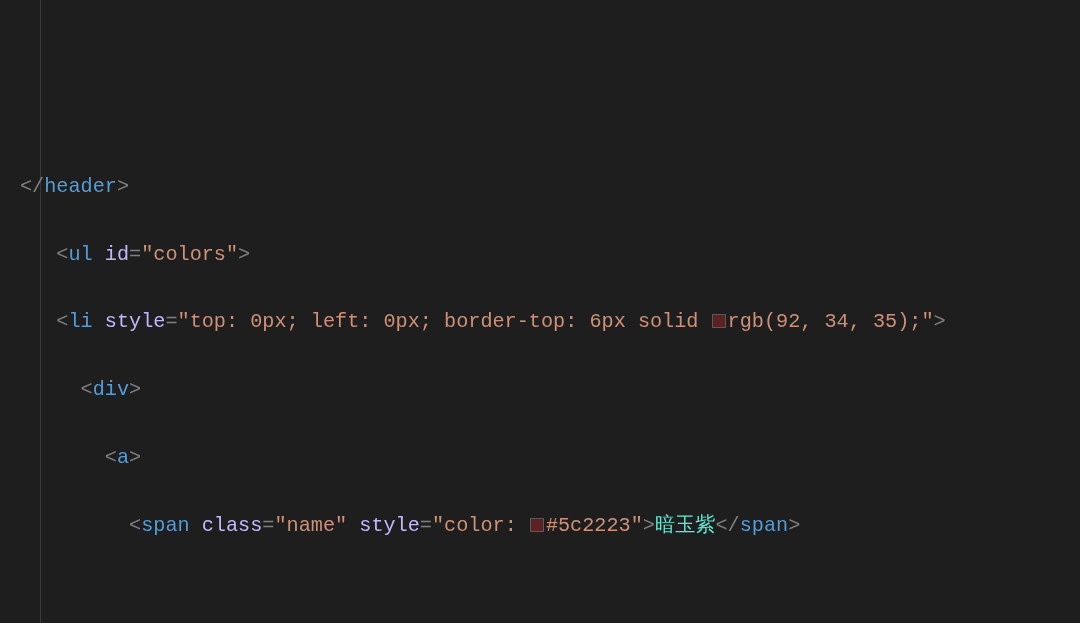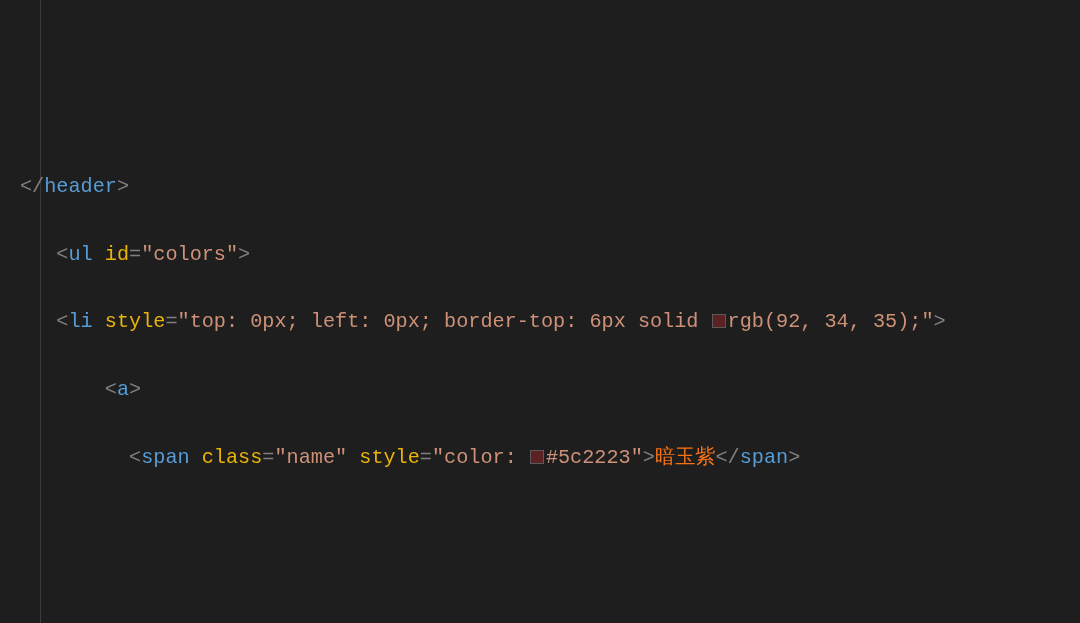--- a/index.html
+++ b/index.html
@@ -32,43 +32,44 @@
     word-break: break-all;
     padding-left: 20px;
     padding-right: 6px;
   }
   .row {
     display: block;
     position: relative;
   }
   .punct   { color: #808080; }
   .tag     { color: #569cd6; }
-  .attr    { color: #eab308; }
+  .attr    { color: #c4b5fd; }
   .string  { color: #ce9178; }
-  .text    { color: #f97316; }
+  .text    { color: #5eead4; }
   .swatch {
     display: inline-block;
     width: 14px;
     height: 14px;
     border: 1px solid #5a5a5a;
     vertical-align: -1px;
     margin: 0 2px 0 1px;
     box-sizing: border-box;
   }
 </style>
 </head>
 <body>
 
 <div class="editor">
   <div class="indent-guide" style="left:40px"></div>
   <div class="code">
 
 <span class="row"><span class="punct">&lt;/</span><span class="tag">header</span><span class="punct">&gt;</span></span>
 <span class="row">   <span class="punct">&lt;</span><span class="tag">ul</span><span class="text"> </span><span class="attr">id</span><span class="punct">=</span><span class="string">"colors"</span><span class="punct">&gt;</span></span>
 <span class="row">   <span class="punct">&lt;</span><span class="tag">li</span><span class="text"> </span><span class="attr">style</span><span class="punct">=</span><span class="string">"top: 0px; left: 0px; border-top: 6px solid </span><span class="swatch" style="background:#5c2223"></span><span class="string">rgb(92, 34, 35);"</span><span class="punct">&gt;</span></span>
+<span class="row">     <span class="punct">&lt;</span><span class="tag">div</span><span class="punct">&gt;</span></span>
 <span class="row">       <span class="punct">&lt;</span><span class="tag">a</span><span class="punct">&gt;</span></span>
 <span class="row">         <span class="punct">&lt;</span><span class="tag">span</span><span class="text"> </span><span class="attr">class</span><span class="punct">=</span><span class="string">"name"</span><span class="text"> </span><span class="attr">style</span><span class="punct">=</span><span class="string">"color: </span><span class="swatch" style="background:#5c2223"></span><span class="string">#5c2223"</span><span class="punct">&gt;</span><span class="text">暗玉紫</span><span class="punct">&lt;/</span><span class="tag">span</span><span class="punct">&gt;</span></span>
 
 
 
 
 
 
   </div>
 </div>

